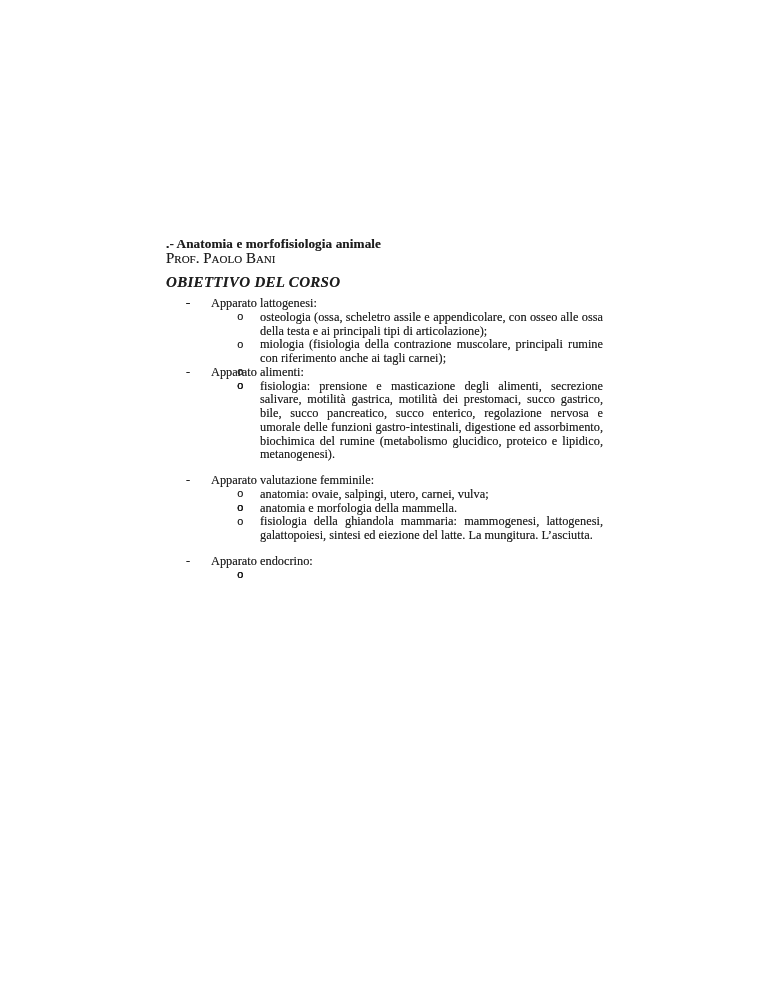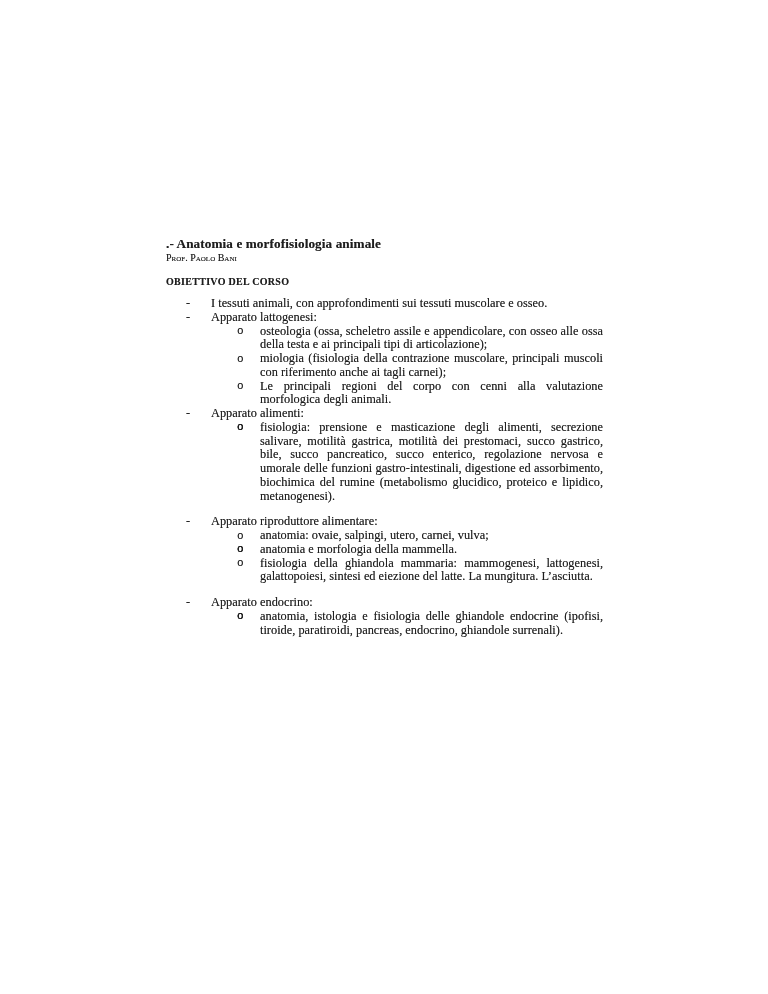--- a/index.html
+++ b/index.html
@@ -21,27 +21,28 @@
     text-shadow: 0 0 0.5px rgba(30,30,30,0.55);
   }
   .doc-title {
     font-weight: bold;
     font-size: 13.2px;
     line-height: 15px;
     letter-spacing: 0.1px;
   }
   .professor {
     font-variant: small-caps;
-    font-size: 10px;
+    font-size: 15px;
     line-height: 14px;
   }
   .section-heading {
     margin-top: 10px;
     font-weight: bold;
-    font-size: 10px;
+    font-style: italic;
+    font-size: 15px;
     line-height: 14px;
     letter-spacing: 0.3px;
   }
   .outline {
     margin-top: 8px;
     font-size: 12.35px;
     line-height: 13.75px;
   }
   .li1 {
     position: relative;
@@ -74,55 +75,53 @@
 
     <div class="doc-title">.- Anatomia e morfofisiologia animale</div>
     <div class="professor">Prof. Paolo Bani</div>
 
     <div class="section-heading">OBIETTIVO DEL CORSO</div>
 
     <div class="outline">
 
       <div class="li1">
         <span class="m1">-</span>
-        <span>I tessuti animali, con approfondimenti sui tessuti muscolare e osseo.</span>
       </div>
 
       <div class="li1">
         <span class="m1">-</span>
         <span>Apparato lattogenesi:</span>
       </div>
       <div class="li2">
         <span class="m2">o</span>
         <span>osteologia (ossa, scheletro assile e appendicolare, con osseo alle ossa della testa e ai principali tipi di articolazione);</span>
       </div>
       <div class="li2">
         <span class="m2">o</span>
-        <span>miologia (fisiologia della contrazione muscolare, principali muscoli con riferimento anche ai tagli carnei);</span>
+        <span>miologia (fisiologia della contrazione muscolare, principali rumine con riferimento anche ai tagli carnei);</span>
       </div>
       <div class="li2">
         <span class="m2">o</span>
-        <span>Le principali regioni del corpo con cenni alla valutazione morfologica degli animali.</span>
       </div>
 
       <div class="li1">
         <span class="m1">-</span>
         <span>Apparato alimenti:</span>
       </div>
       <div class="li2">
         <span class="m2">o</span>
       </div>
       <div class="li2">
         <span class="m2">o</span>
         <span>fisiologia: prensione e masticazione degli alimenti, secrezione salivare, motilità gastrica, motilità dei prestomaci, succo gastrico, bile, succo pancreatico, succo enterico, regolazione nervosa e umorale delle funzioni gastro-intestinali, digestione ed assorbimento, biochimica del rumine (metabolismo glucidico, proteico e lipidico, metanogenesi).</span>
       </div>
 
       <div class="li1 spaced">
         <span class="m1">-</span>
-        <span>Apparato riproduttore alimentare:</span>
+        <span>Apparato valutazione femminile:</span>
       </div>
       <div class="li2">
         <span class="m2">o</span>
         <span>anatomia: ovaie, salpingi, utero, carnei, vulva;</span>
       </div>
       <div class="li2">
         <span class="m2">o</span>
       </div>
       <div class="li2">
         <span class="m2">o</span>
@@ -135,18 +134,17 @@
 
       <div class="li1 spaced">
         <span class="m1">-</span>
         <span>Apparato endocrino:</span>
       </div>
       <div class="li2">
         <span class="m2">o</span>
       </div>
       <div class="li2">
         <span class="m2">o</span>
-        <span>anatomia, istologia e fisiologia delle ghiandole endocrine (ipofisi, tiroide, paratiroidi, pancreas, endocrino, ghiandole surrenali).</span>
       </div>
 
     </div>
   </div>
 </div>
 
 </body></html>

